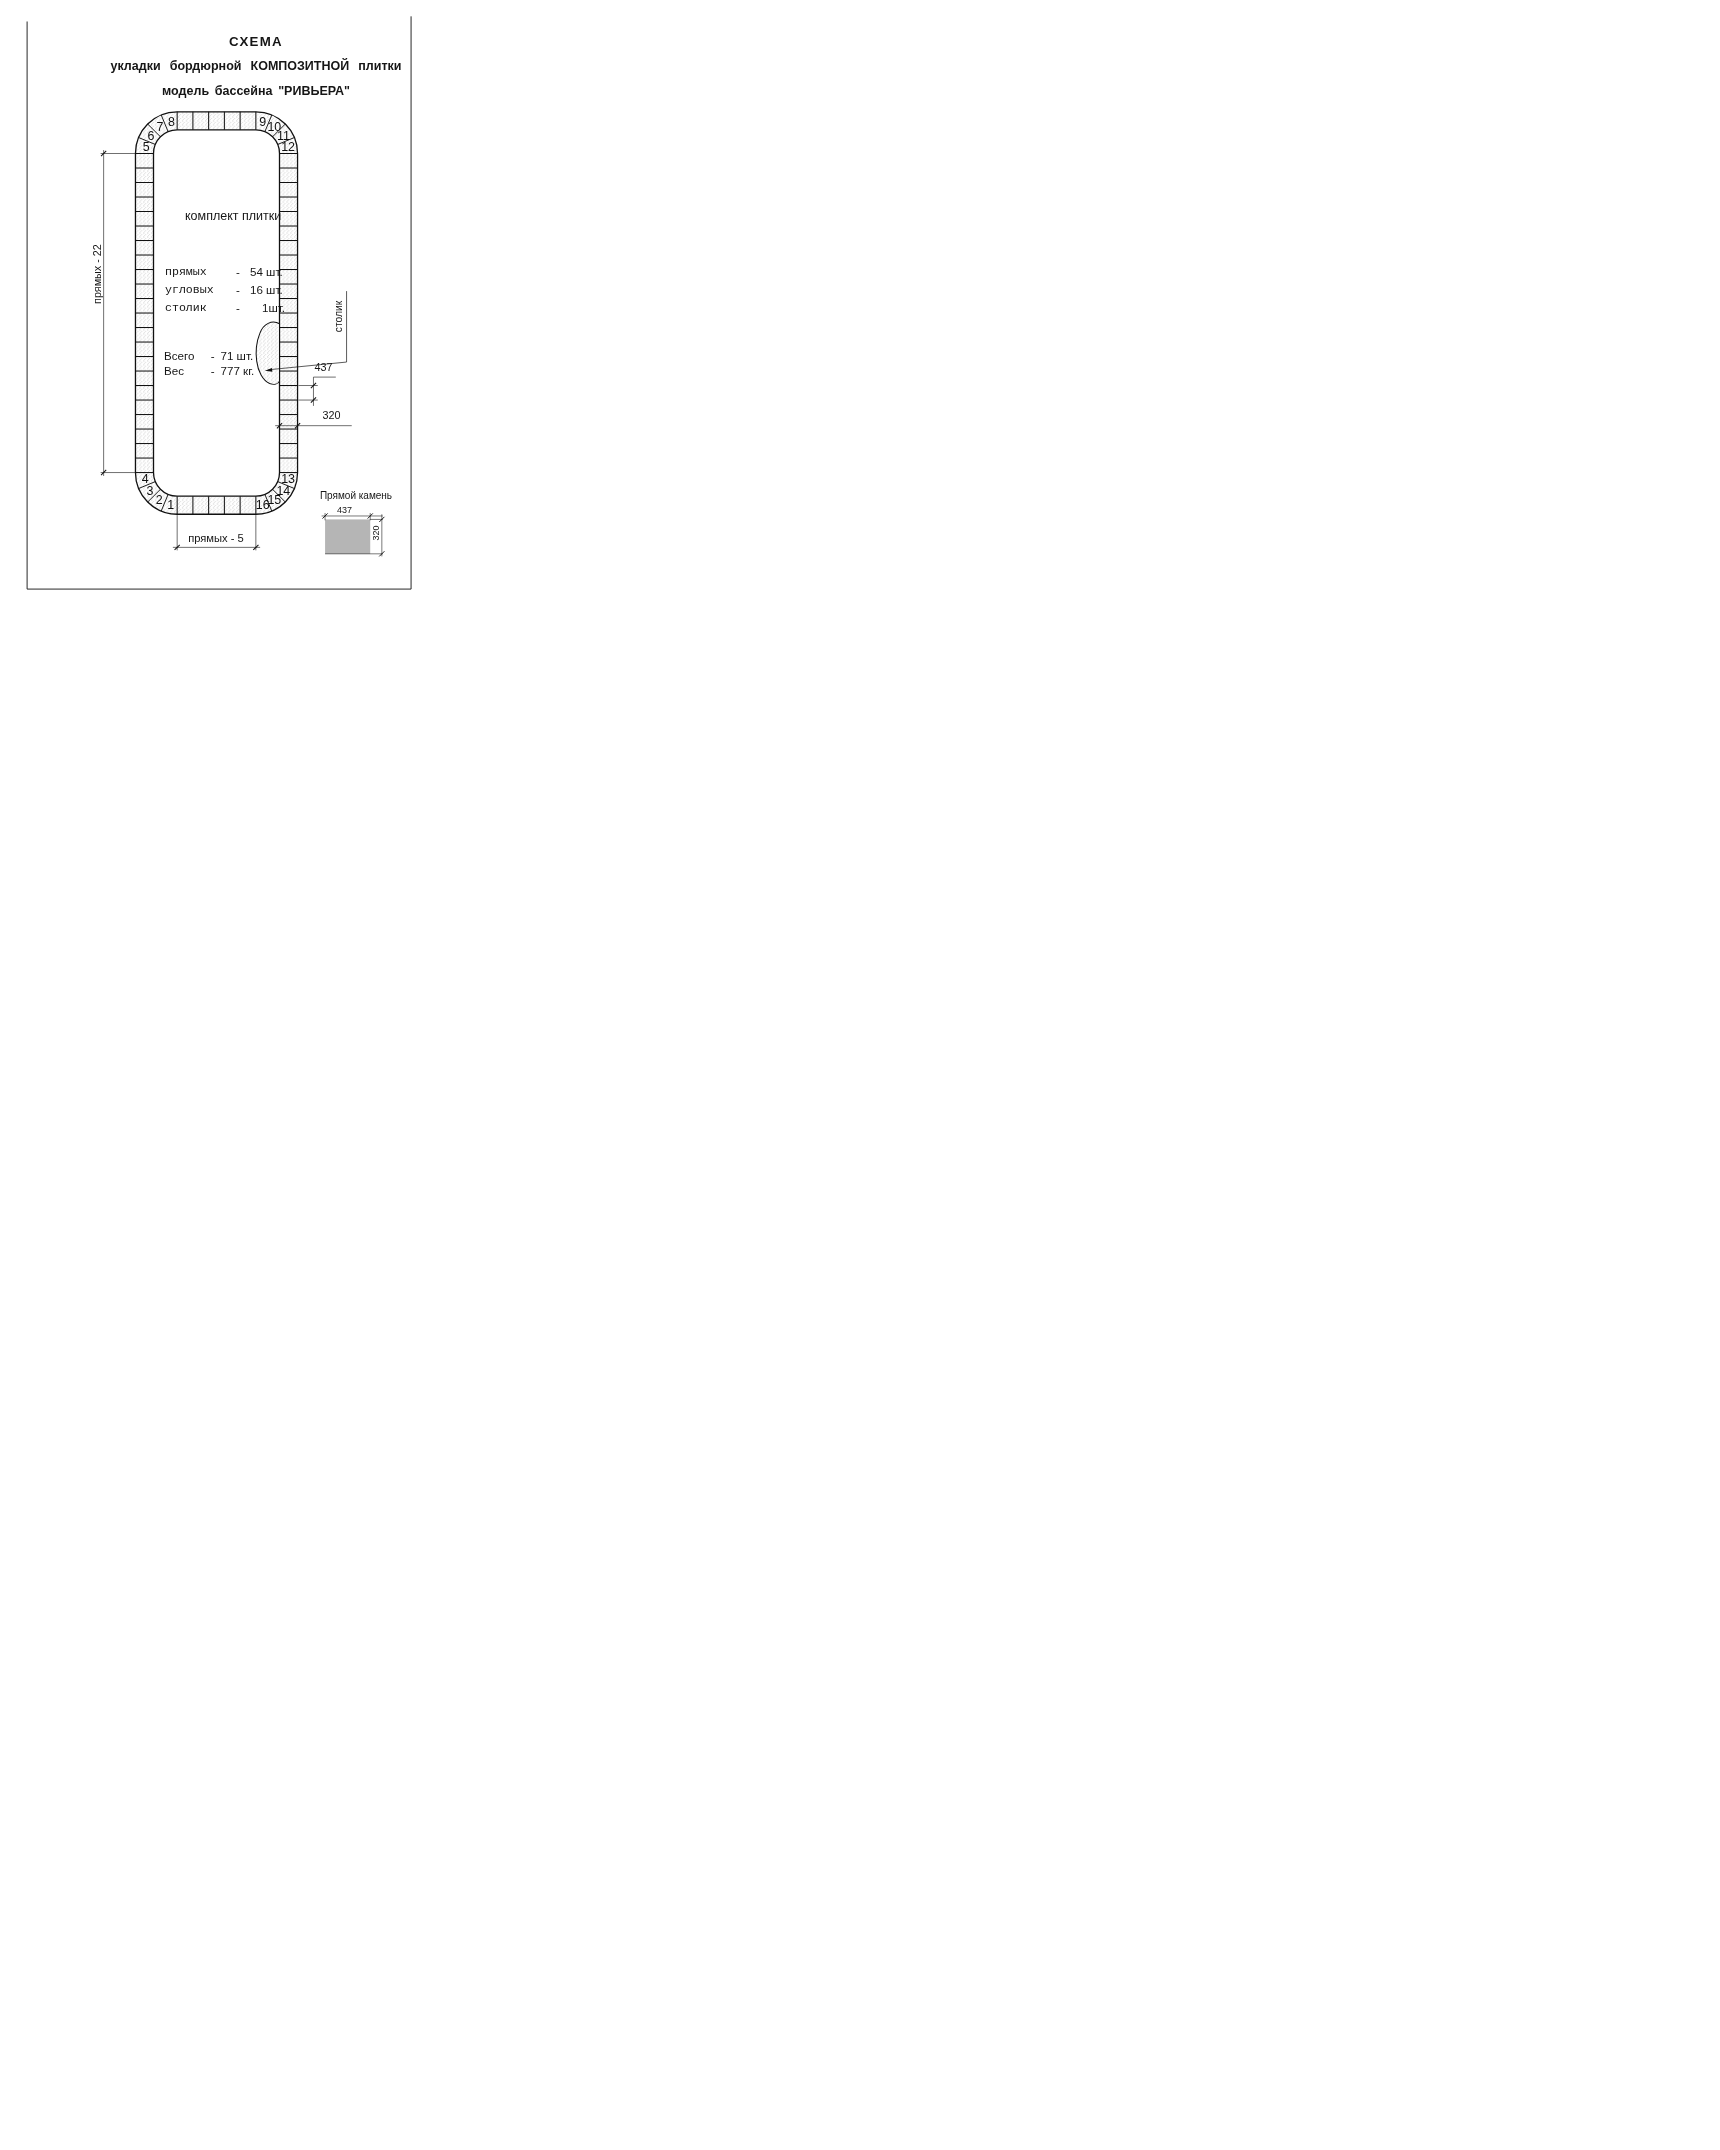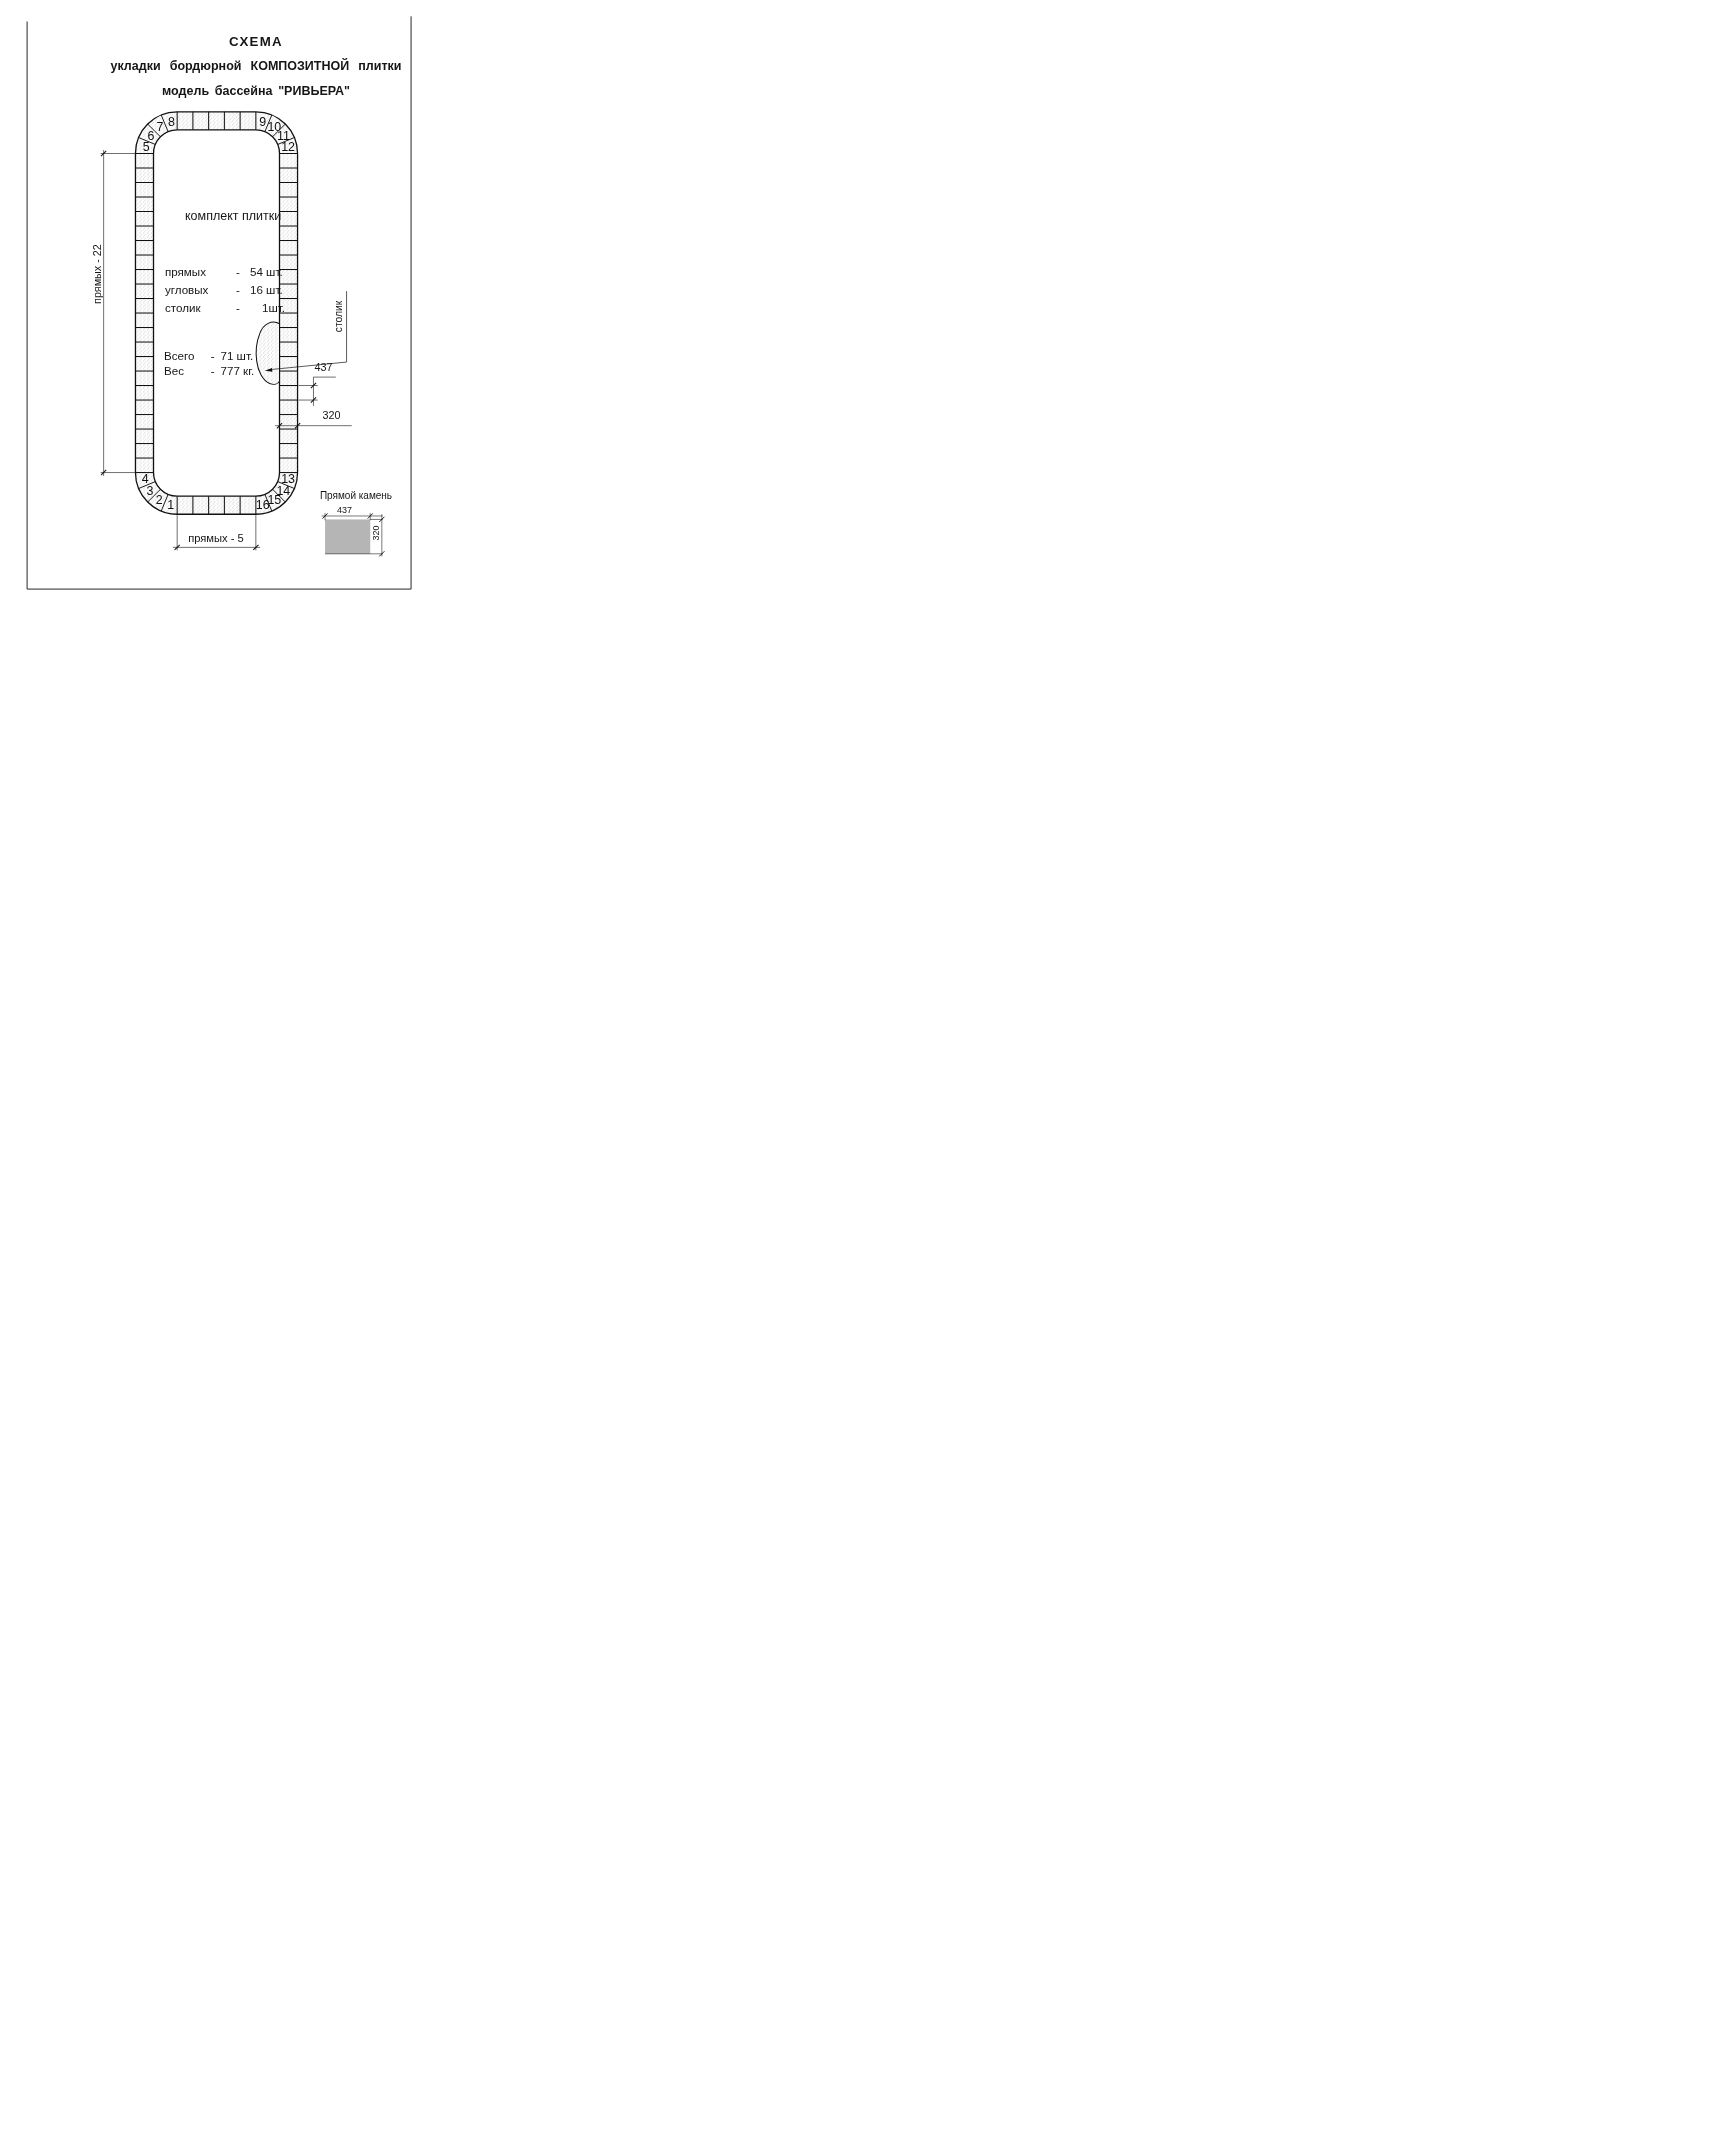--- a/index.html
+++ b/index.html
@@ -8,21 +8,21 @@
     font-family:"Liberation Sans",sans-serif;color:#161616;overflow:hidden;
   }
   .abs{position:absolute;}
   .ctr{width:100%;text-align:center;left:0;padding-left:41px;}
   .title1{top:34px;font-size:13.3px;font-weight:bold;letter-spacing:1.3px;}
   .title2{top:59px;font-size:12.5px;font-weight:bold;word-spacing:5.6px;}
   .title3{top:84px;font-size:12.5px;font-weight:bold;word-spacing:2.2px;}
   .kit-heading{left:165px;top:209px;font-size:12.5px;padding-left:20px;}
   .kit-rows{left:165px;top:263px;font-size:11.6px;line-height:18px;}
   .kit-row span{display:inline-block;vertical-align:top;}
-  .kit-name{width:61px;}
+  .kit-name{width:61px;font-family:Liberation Mono, monospace;}
   .kit-dash{width:24px;text-align:center;}
   .tot-rows{left:164px;top:349px;font-size:11.6px;line-height:14.6px;}
   .tot-name{width:33px;}
   .tot-dash{width:17px;text-align:center;}
   .rot{transform:rotate(-90deg);}
   .dim-left-label{left:54px;top:268px;width:86px;text-align:center;font-size:10.8px;}
   .dim-bottom-label{left:173px;top:532px;width:86px;text-align:center;font-size:11.2px;}
   .dim-437{left:302px;top:361px;width:43px;text-align:center;font-size:10.8px;}
   .dim-320{left:310px;top:409px;width:43px;text-align:center;font-size:10.8px;}
   .table-label{left:295px;top:311px;width:86px;text-align:center;font-size:10.3px;}

